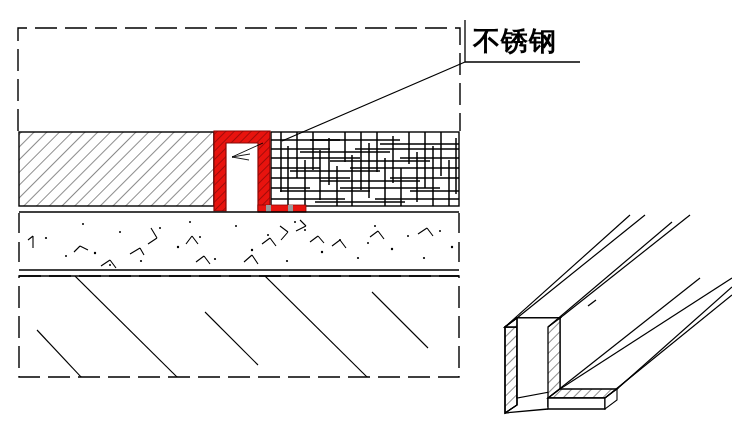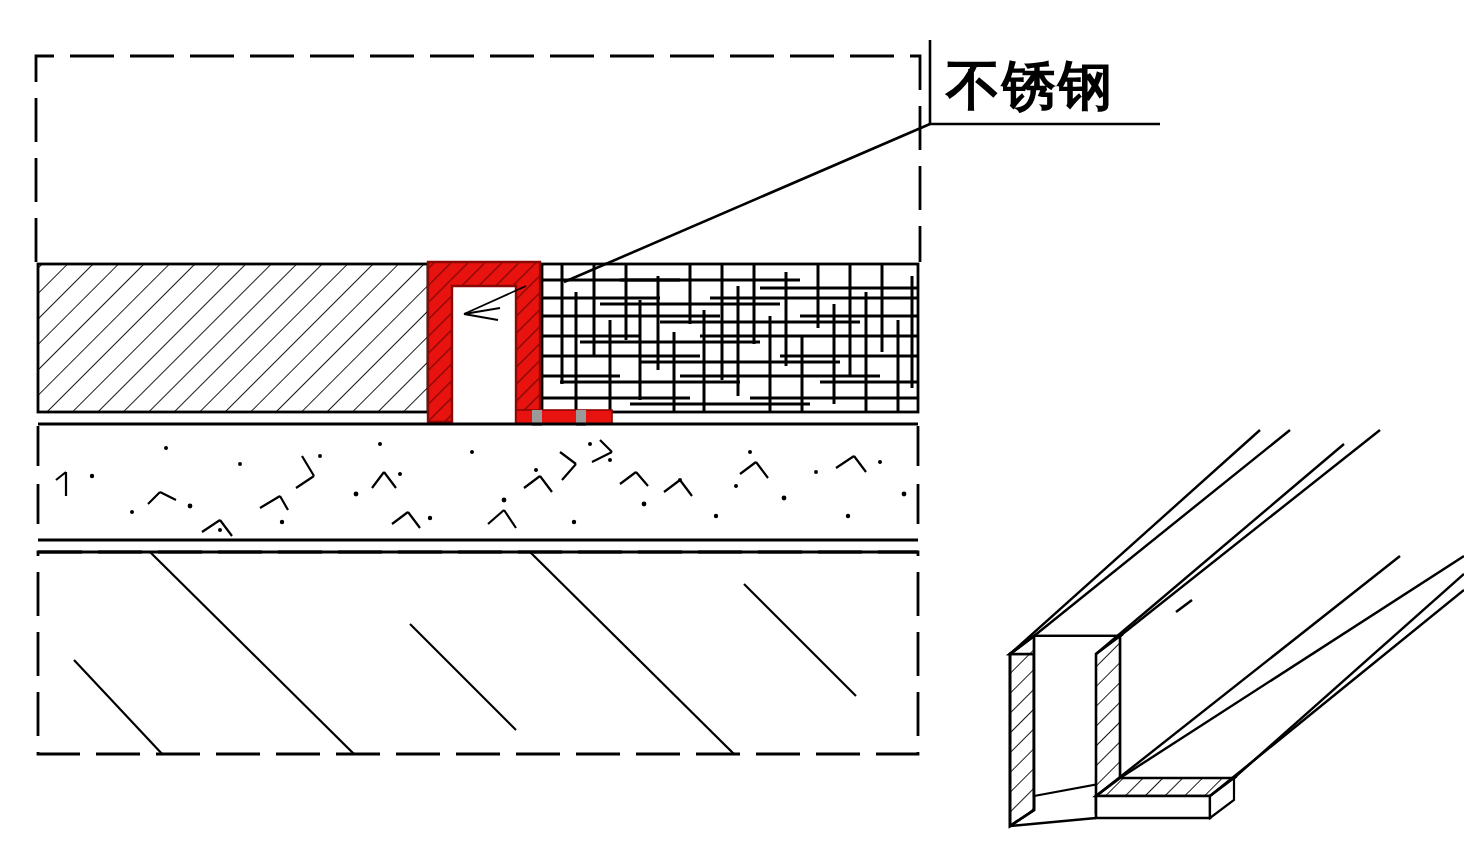--- a/index.html
+++ b/index.html
@@ -19,21 +19,21 @@
   }
   #drawing {
     position: absolute;
     left: 0;
     top: 0;
     width: 732px;
     height: 422px;
   }
   .label-text {
     position: absolute;
-    font-family: Liberation Serif, serif;
+    font-family: Liberation Mono, monospace;
     font-size: 27px;
     font-weight: 700;
     color: #000000;
     letter-spacing: 1px;
     line-height: 1;
     white-space: nowrap;
   }
 </style>
 </head>
 <body>

